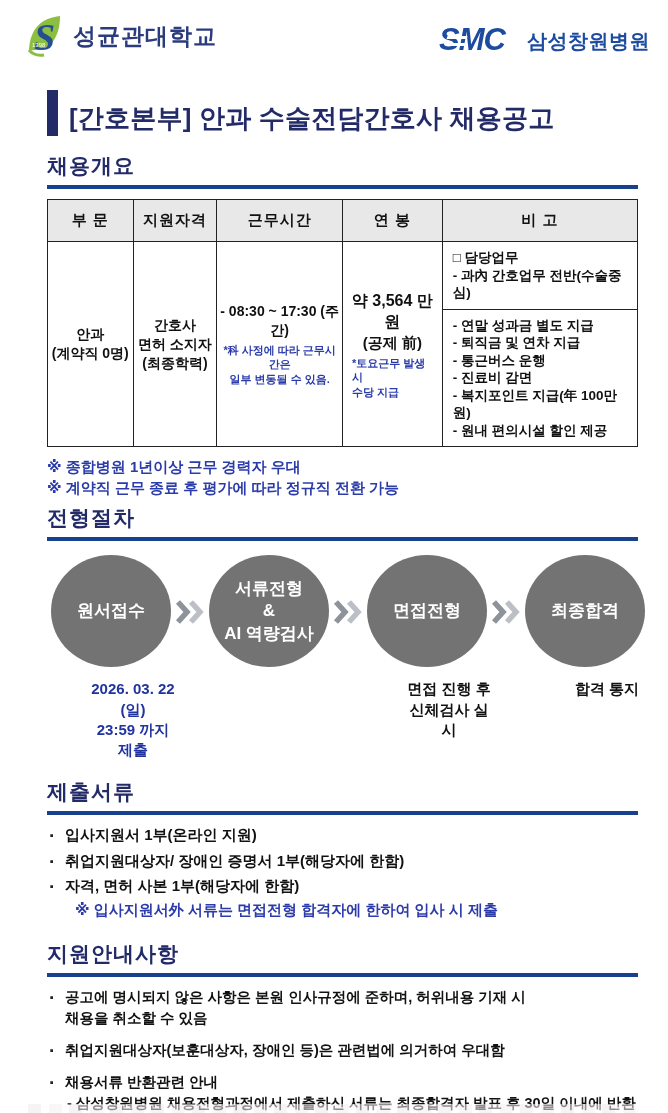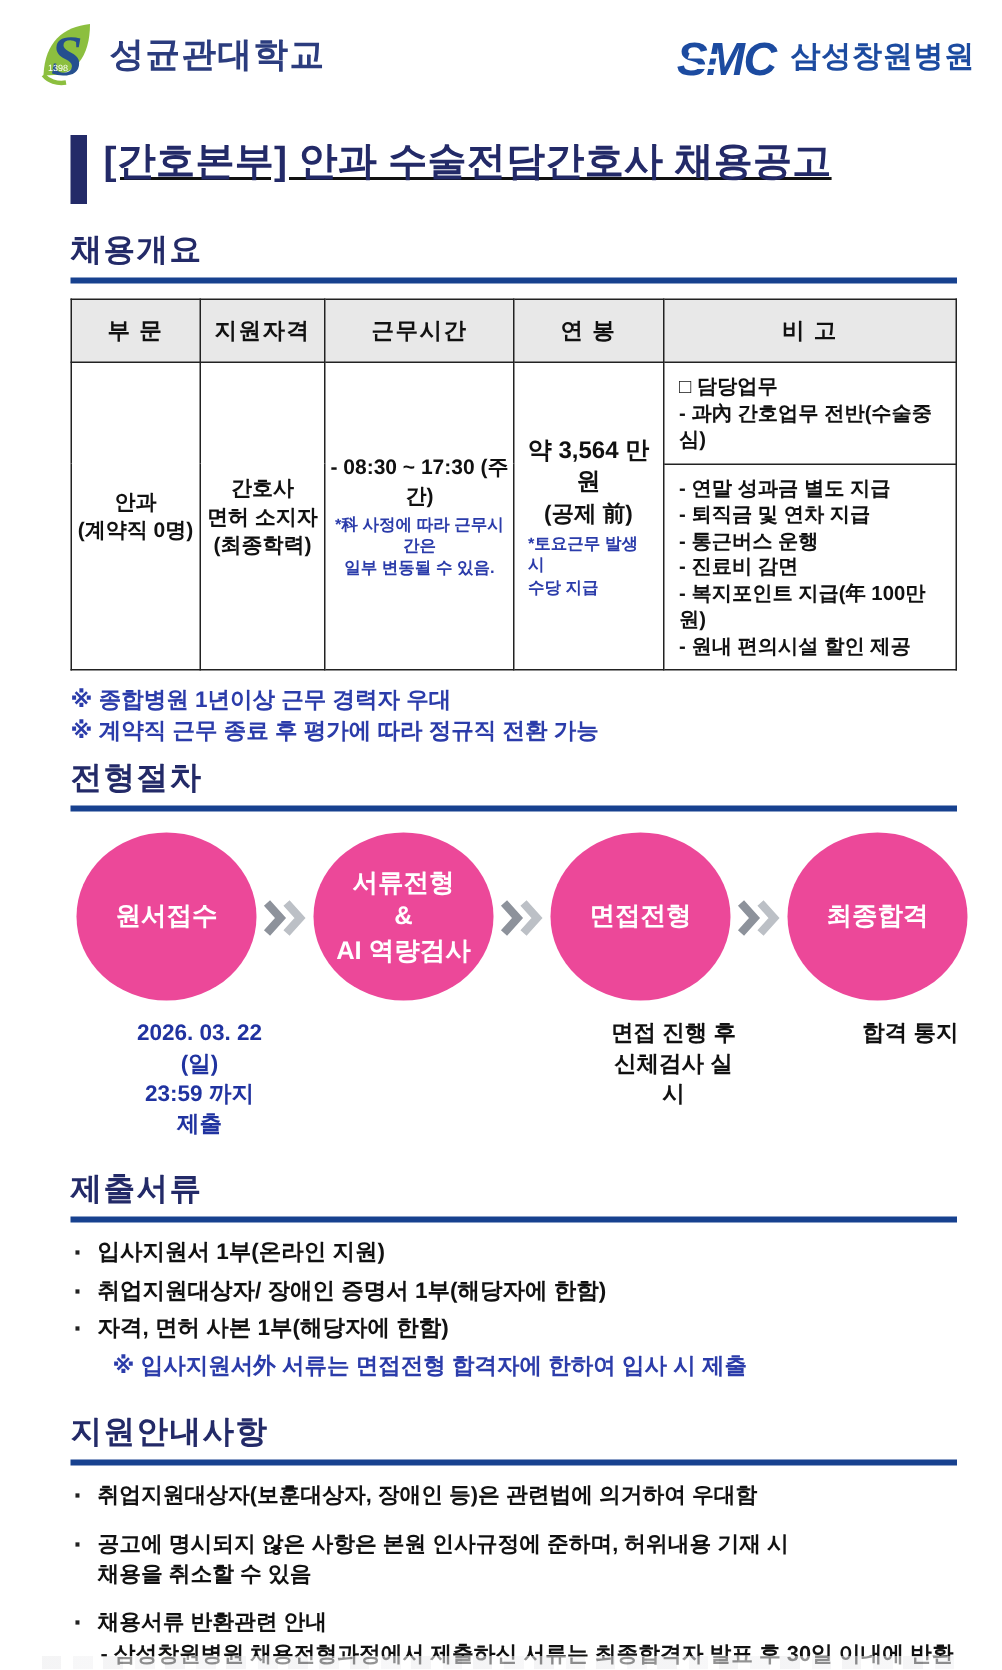--- a/index.html
+++ b/index.html
@@ -6,31 +6,31 @@
   html,body { background:#fff; }
   .page {
     width:668px; height:1113px; background:#fff; overflow:hidden; position:relative;
     font-family:"Liberation Sans","DejaVu Sans",sans-serif; color:#111;
   }
   
   .logos { display:flex; justify-content:space-between; align-items:flex-start; padding:12px 18px 0 22px; }
   .skku { display:flex; align-items:center; gap:3px; }
   .skku svg { width:48px; height:48px; display:block; }
   .skku-text { font-size:23px; font-weight:800; color:#2b3c7e; letter-spacing:1px; }
-  .smc { display:flex; align-items:flex-start; gap:10px; margin-top:12px; }
+  .smc { display:flex; align-items:flex-end; gap:22px; margin-top:12px; }
   .smc-mark { font-size:31px; font-weight:900; font-style:italic; color:#1c4ba0; letter-spacing:-1px; position:relative; line-height:1; }
   .smc-mark::before, .smc-mark::after {
     content:""; position:absolute; left:8px; height:3px; width:20px; background:#fff; transform:skewX(-18deg);
   }
   .smc-mark::before { top:12px; }
   .smc-mark::after  { top:19px; }
   .smc-text { font-size:20px; font-weight:800; color:#1c4ba0; letter-spacing:0.5px; }
 
   
-  .title-row { display:flex; align-items:flex-start; margin:30px 0 0 47px;text-decoration:underline; }
+  .title-row { display:flex; align-items:flex-end; margin:30px 0 0 47px; }
   .title-bar { width:11px; height:46px; background:#232a68; margin-right:11px; flex:0 0 auto; }
   h1.doc-title { font-size:26px; font-weight:800; color:#232a68; letter-spacing:0.2px; }
 
   
   .content { margin:0 30px 0 47px; }
   section { margin-top:14px; }
   h2.sec-h { font-size:21px; font-weight:800; color:#232a68; margin-bottom:5px; letter-spacing:1px; }
   .rule { height:4px; background:#17418f; }
 
   
@@ -48,21 +48,21 @@
   td.remark-top { height:52px; }
   td.remark-bot { height:100px; }
 
   .tbl-notes { margin-top:9px; }
   .tbl-notes div { color:#2b3caa; font-weight:800; font-size:15px; line-height:1.4; }
 
   
   .process-row { display:flex; justify-content:space-between; align-items:flex-start; padding-top:14px; }
   .step { display:flex; flex-direction:column; align-items:center; width:128px; flex:0 0 auto; }
   .circle {
-    width:120px; height:112px; border-radius:50%; background:#ec4899; color:#fff;
+    width:120px; height:112px; border-radius:50%; background:#737373; color:#fff;
     display:flex; flex-direction:column; align-items:center; justify-content:center;
     font-size:17px; font-weight:800; line-height:1.3; text-align:center;
   }
   .caption { margin-top:12px; font-size:15px; font-weight:800; text-align:center; line-height:1.35;margin-left:44px; }
   .caption.blue { color:#2033a0; }
   .chev { margin-top:44px; flex:0 0 auto; }
   .chev svg { display:block; }
 
   
   .blist { margin-top:10px; }
@@ -261,25 +261,25 @@
         </div>
         <div class="doc-note">※ 입사지원서外 서류는 면접전형 합격자에 한하여 입사 시 제출</div>
       </div>
     </section>
 
     <section style="margin-top:20px;">
       <h2 class="sec-h">지원안내사항</h2>
       <div class="rule"></div>
 
       <div class="blist">
-        <div class="gitem">취업지원대상자(보훈대상자, 장애인 등)은 관련법에 의거하여 우대함</div>
         <div class="gitem">
           <div>공고에 명시되지 않은 사항은 본원 인사규정에 준하며, 허위내용 기재 시</div>
           <div>채용을 취소할 수 있음</div>
         </div>
+        <div class="gitem">취업지원대상자(보훈대상자, 장애인 등)은 관련법에 의거하여 우대함</div>
         <div class="gitem">
           <div>채용서류 반환관련 안내</div>
           <div class="gsub">
             <div>- 삼성창원병원 채용전형과정에서 제출하신 서류는 최종합격자 발표 후 30일 이내에 반환 요청을</div>
 
           </div>
 
         </div>
       </div>
     </section>

